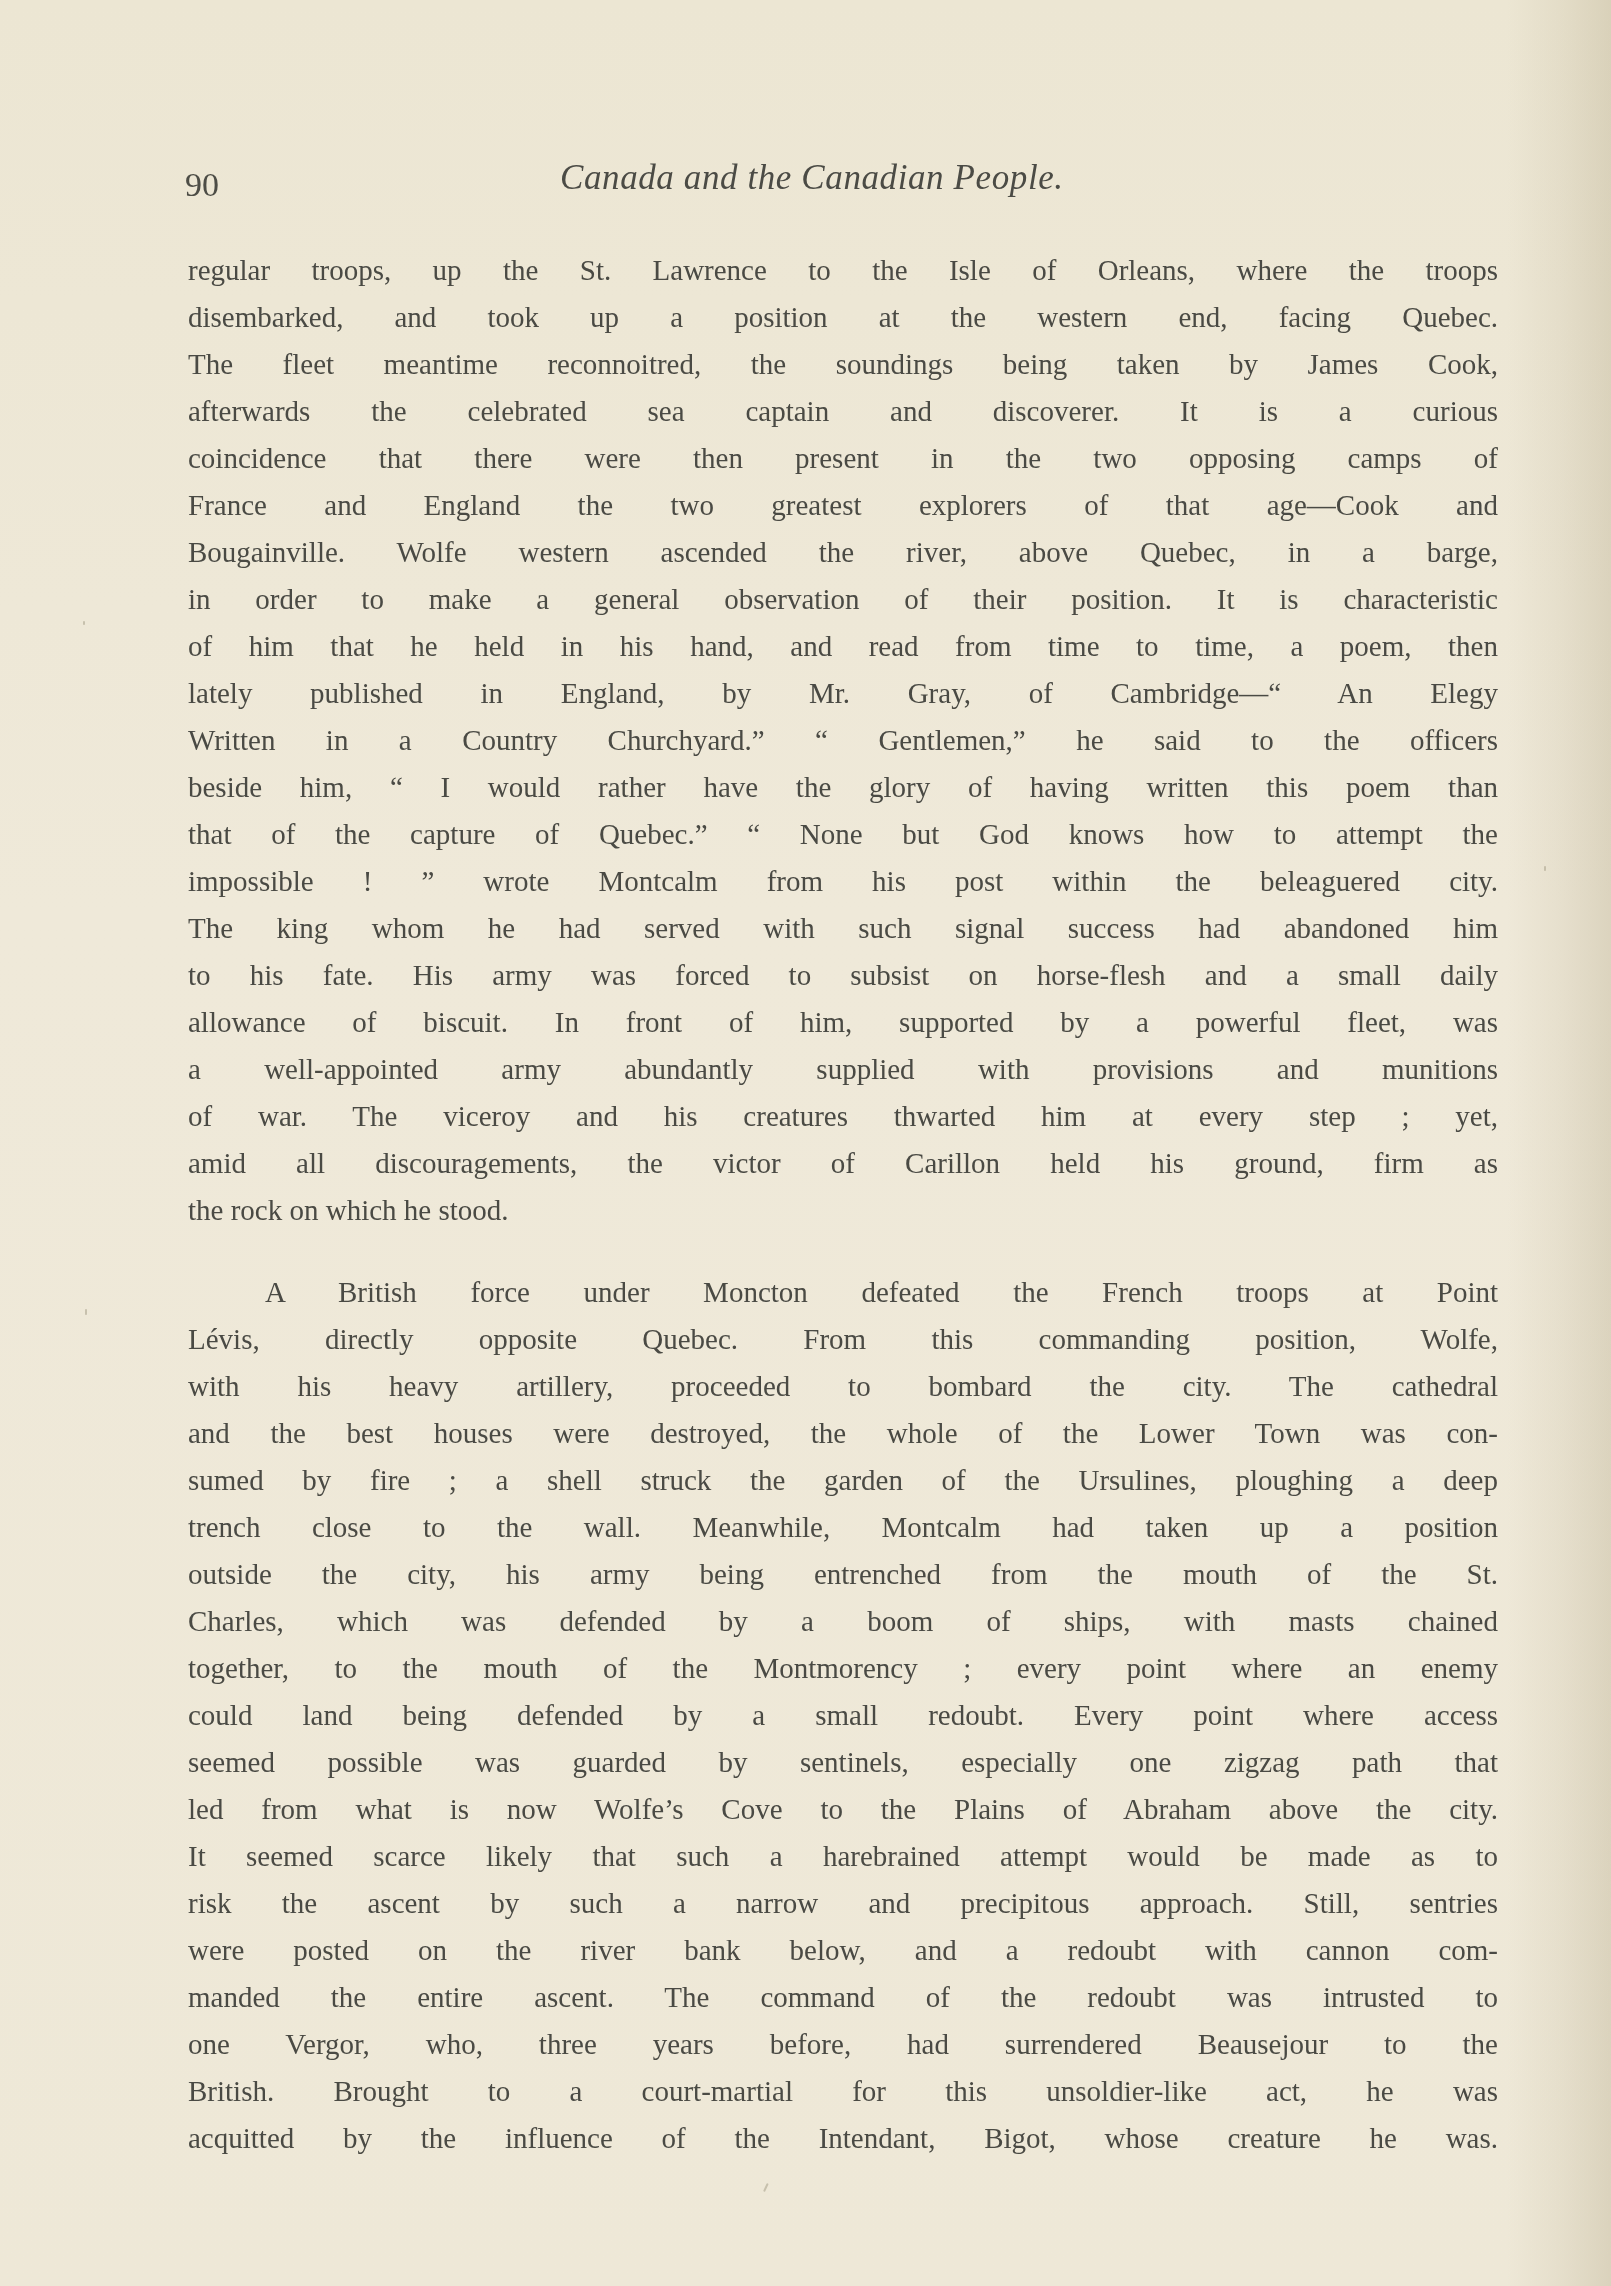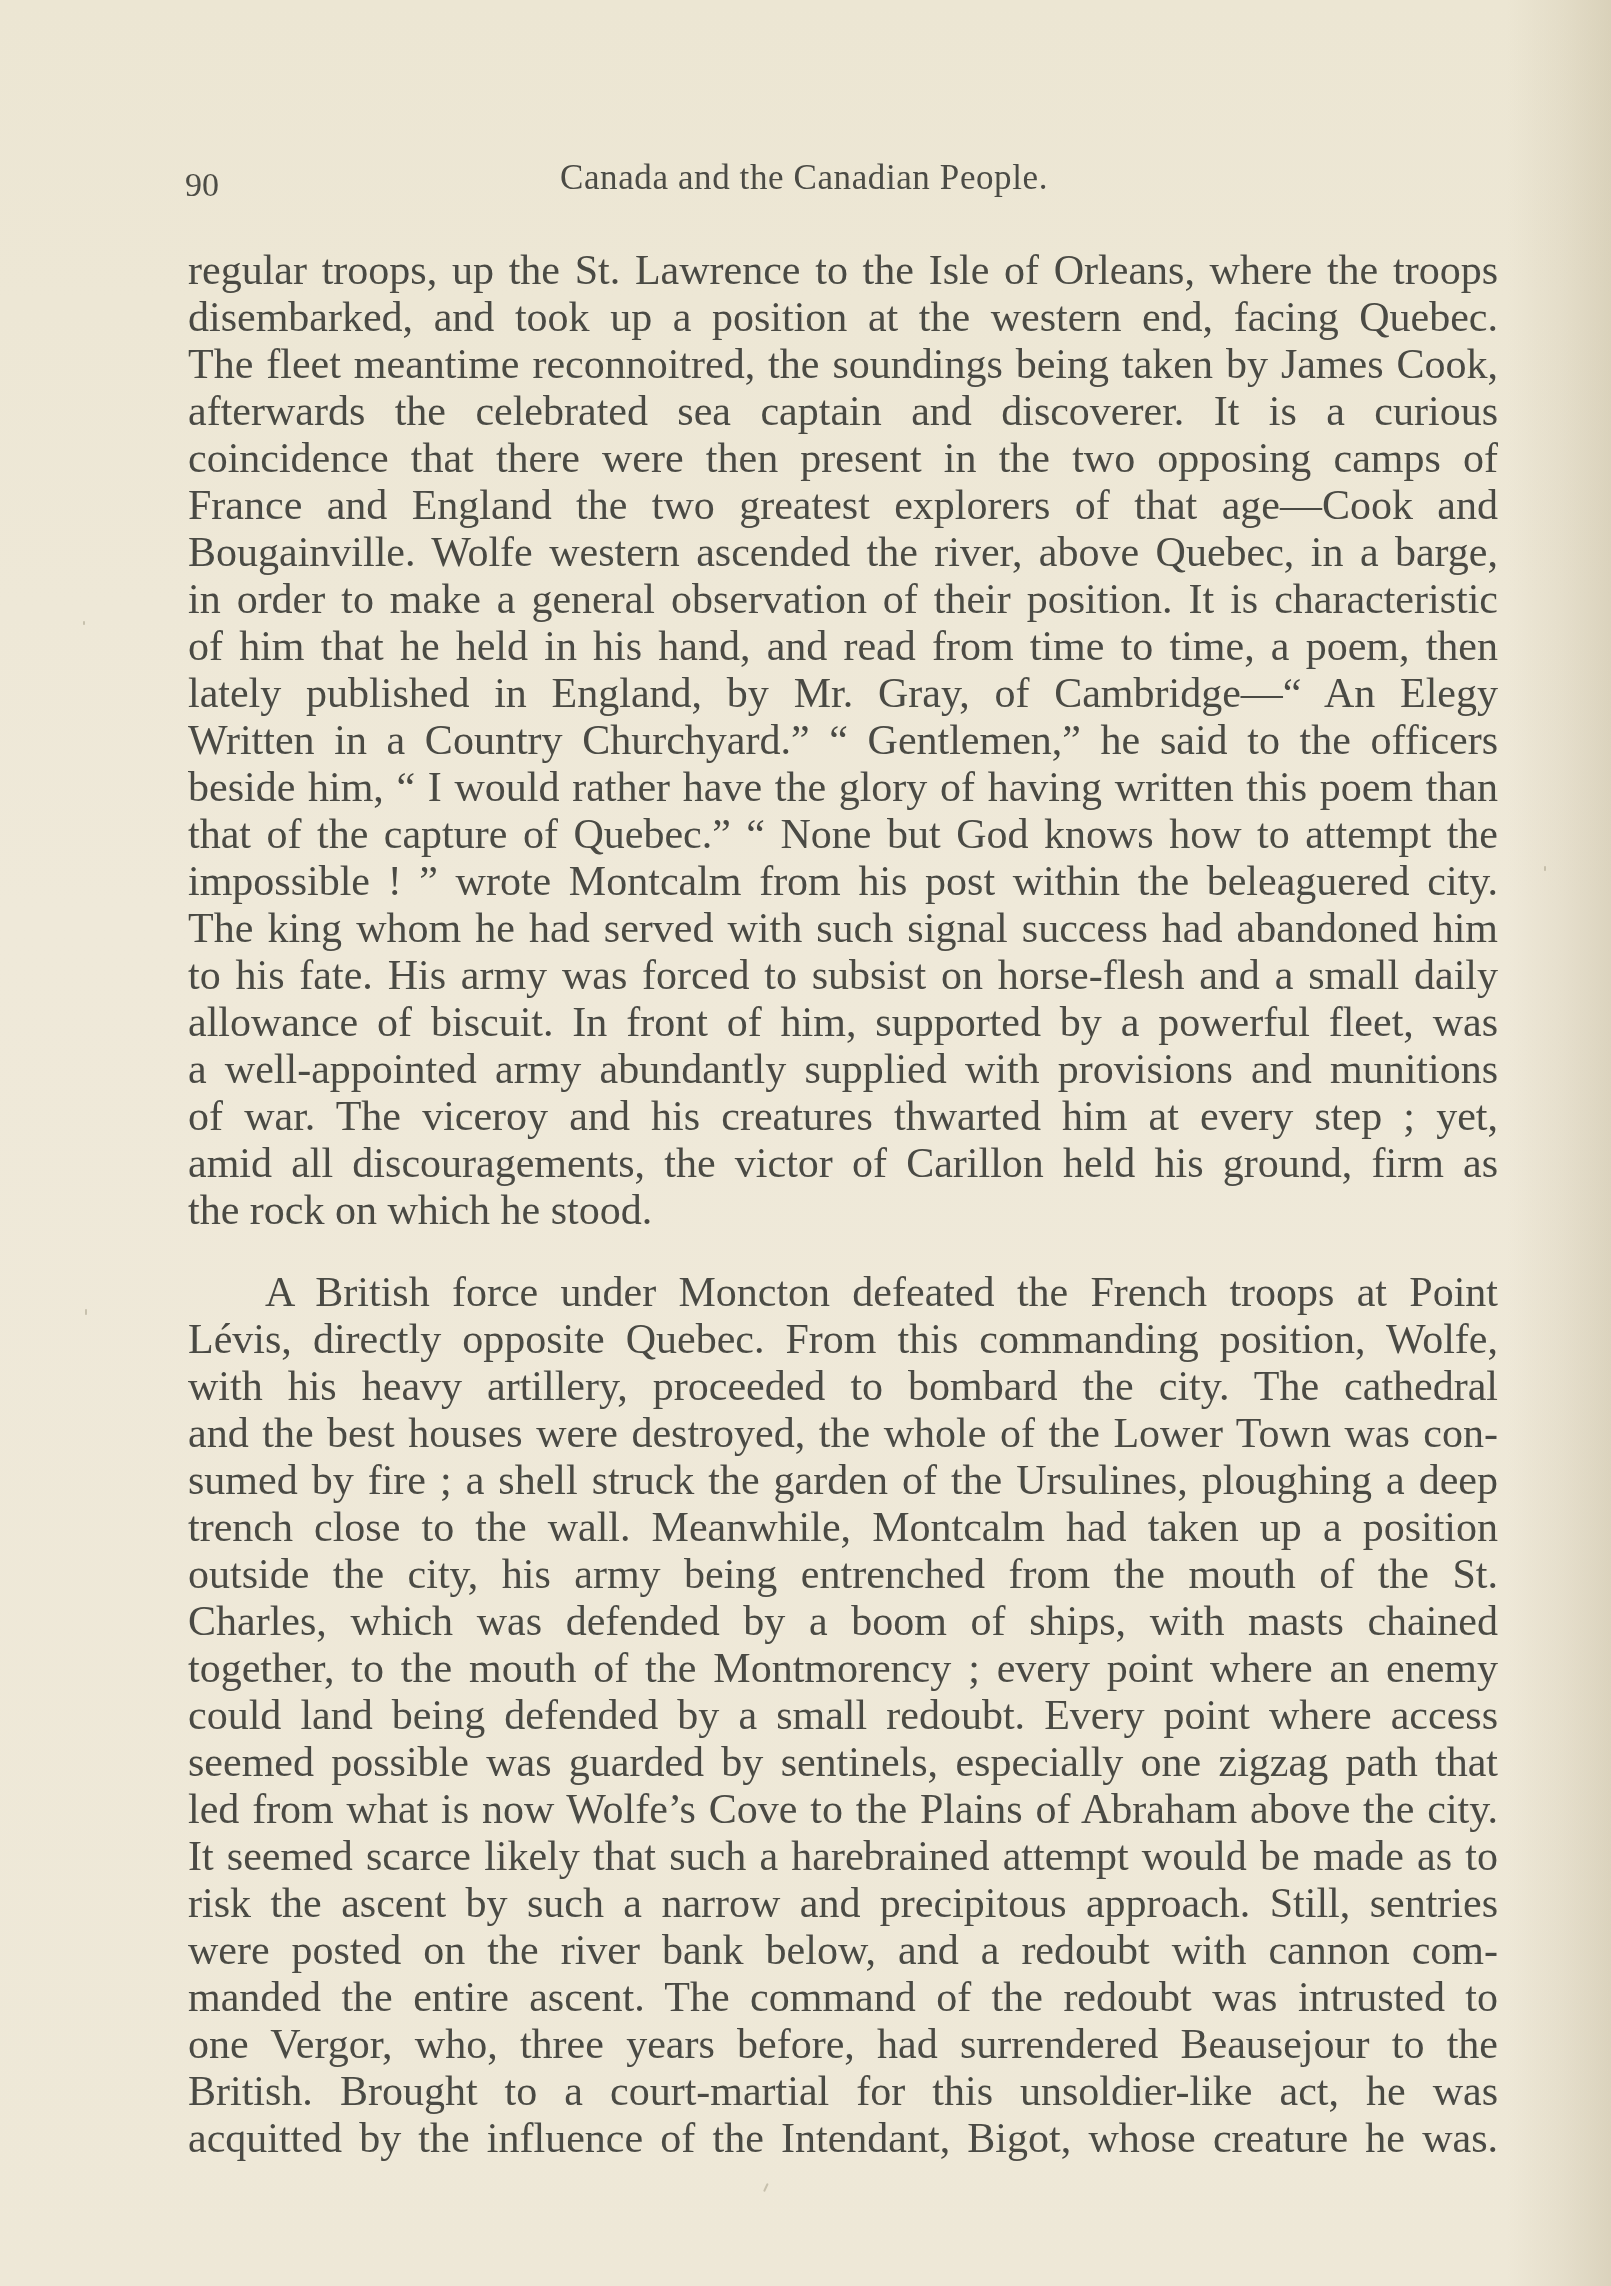--- a/index.html
+++ b/index.html
@@ -32,36 +32,37 @@
       top: 7.5px;
       font-family: "Liberation Serif", serif;
       font-size: 34px;
       color: #4d4d46;
     }
     .running-title {
       position: absolute;
       left: 375px;
       top: 0;
       font-family: "Liberation Serif", serif;
+      font-style: italic;
       font-size: 35px;
       letter-spacing: 0.6px;
       color: #4b4b45;
     }
     .body-text {
       position: absolute;
       top: 247px;
       left: 188px;
       width: 1310px;
     }
     .line {
       display: block;
       height: 47px;
       line-height: 47px;
       font-family: "Liberation Serif", serif;
-      font-size: 42px;
+      font-size: 29px;
       white-space: nowrap;
       text-align: justify;
       text-align-last: justify;
       color: #4a4a44;
     }
     .line.last {
       text-align-last: left;
     }
     .line.indent {
       padding-left: 77px;

